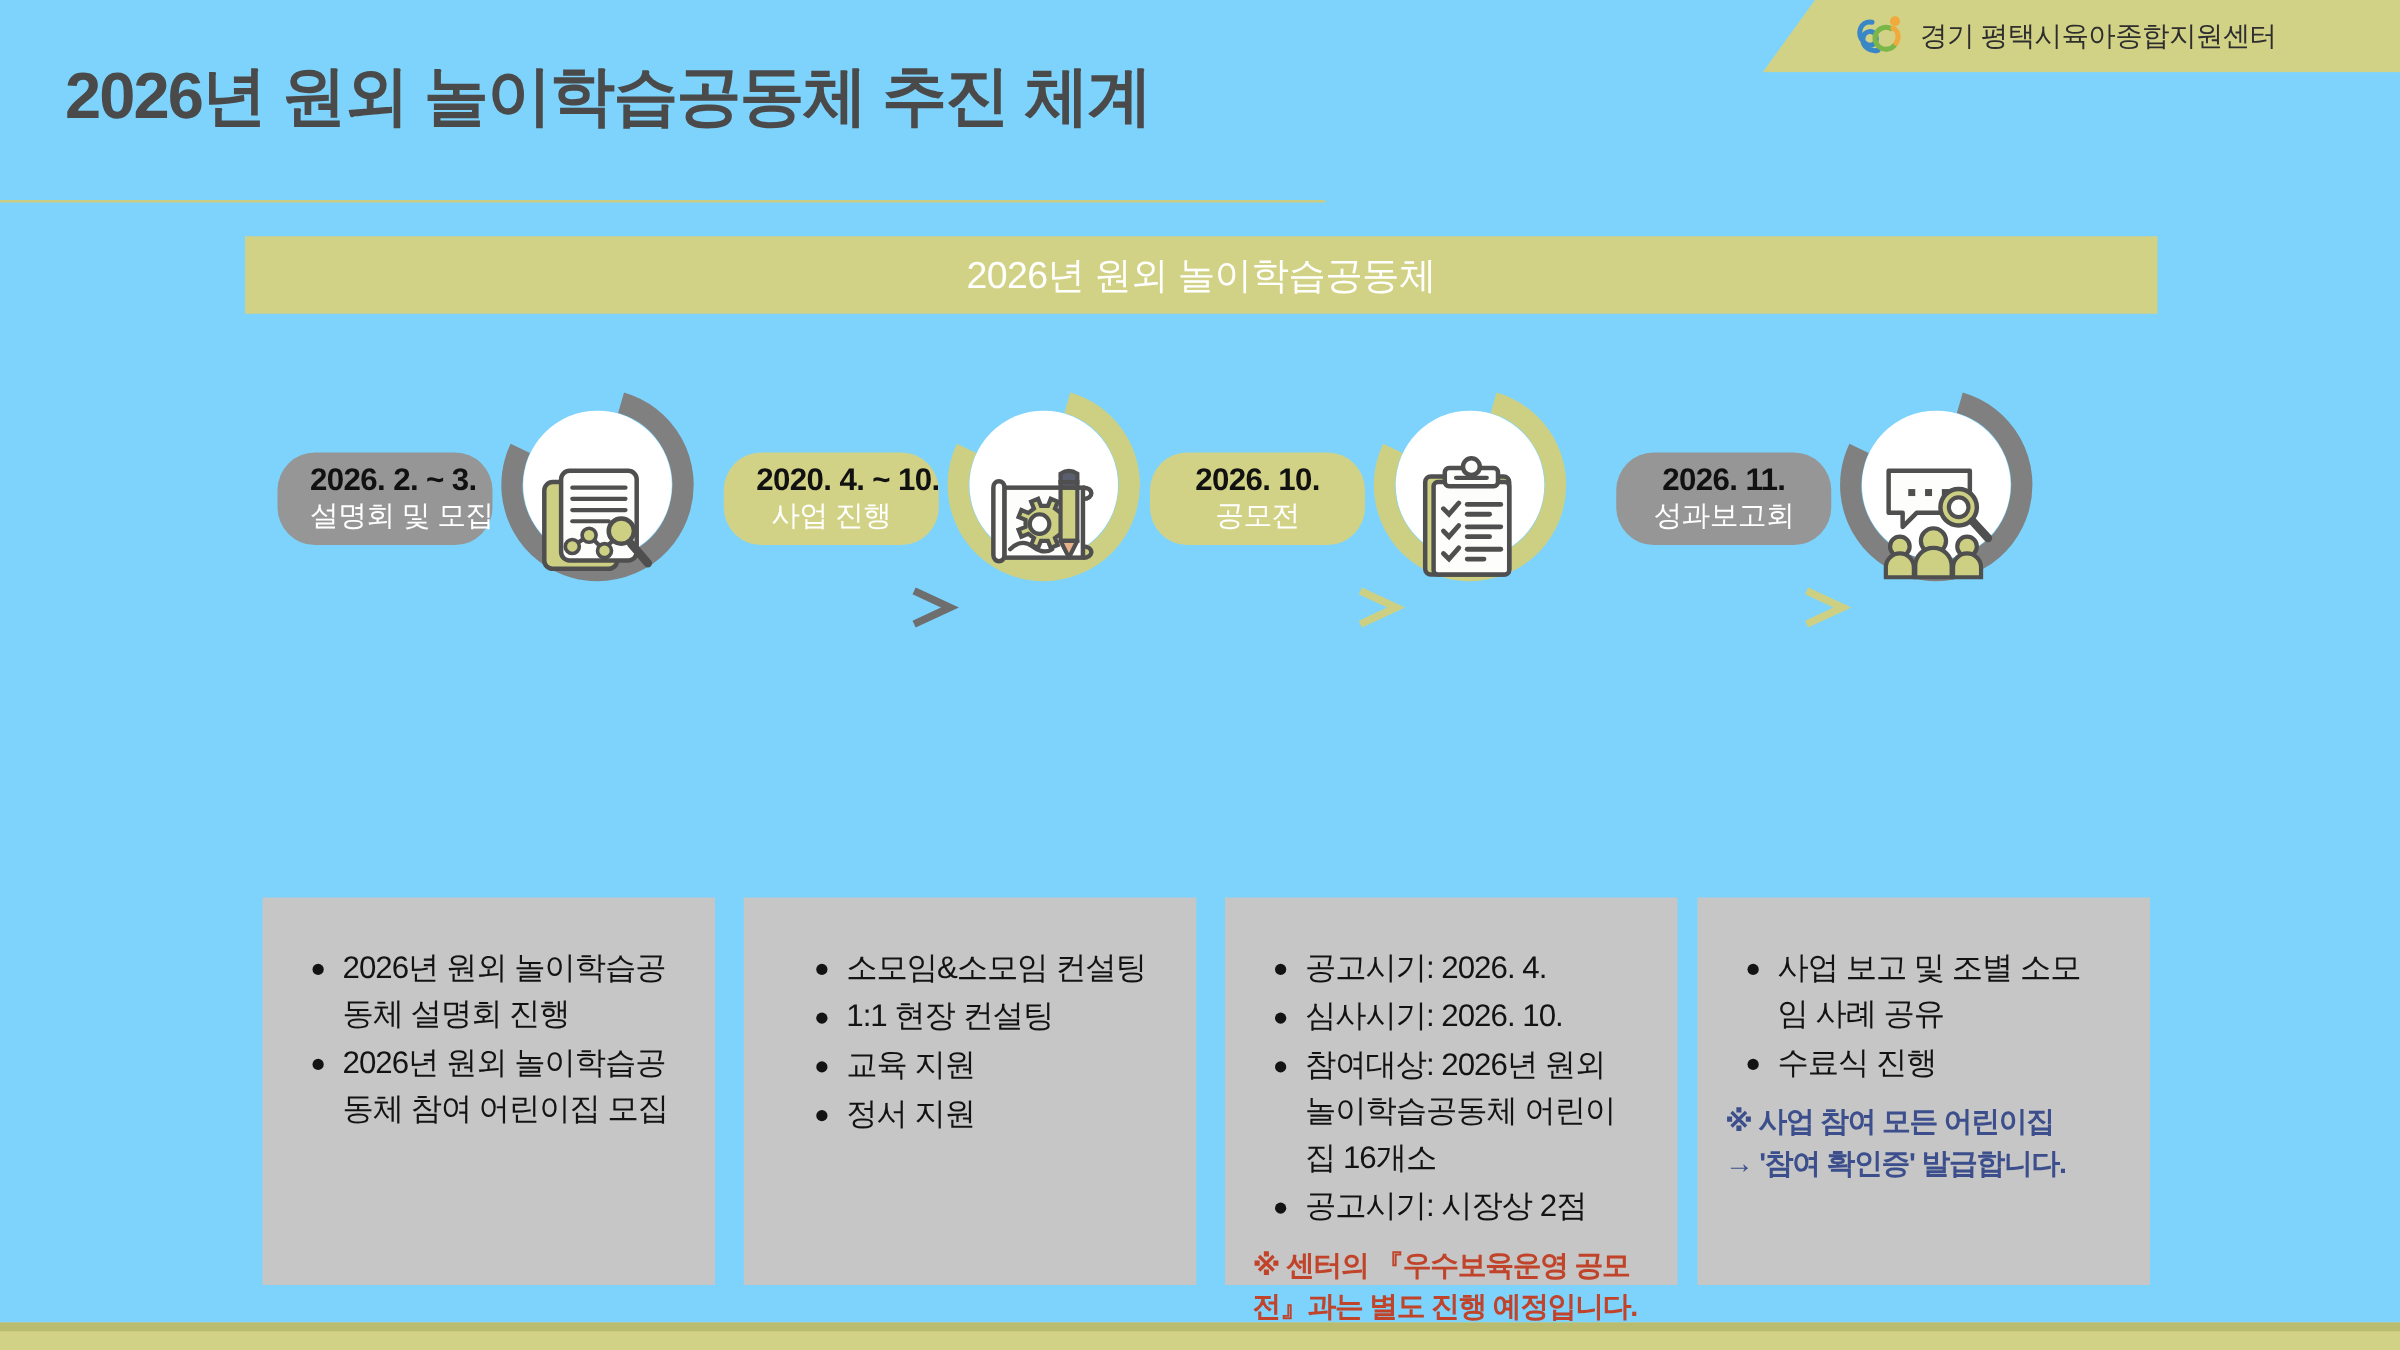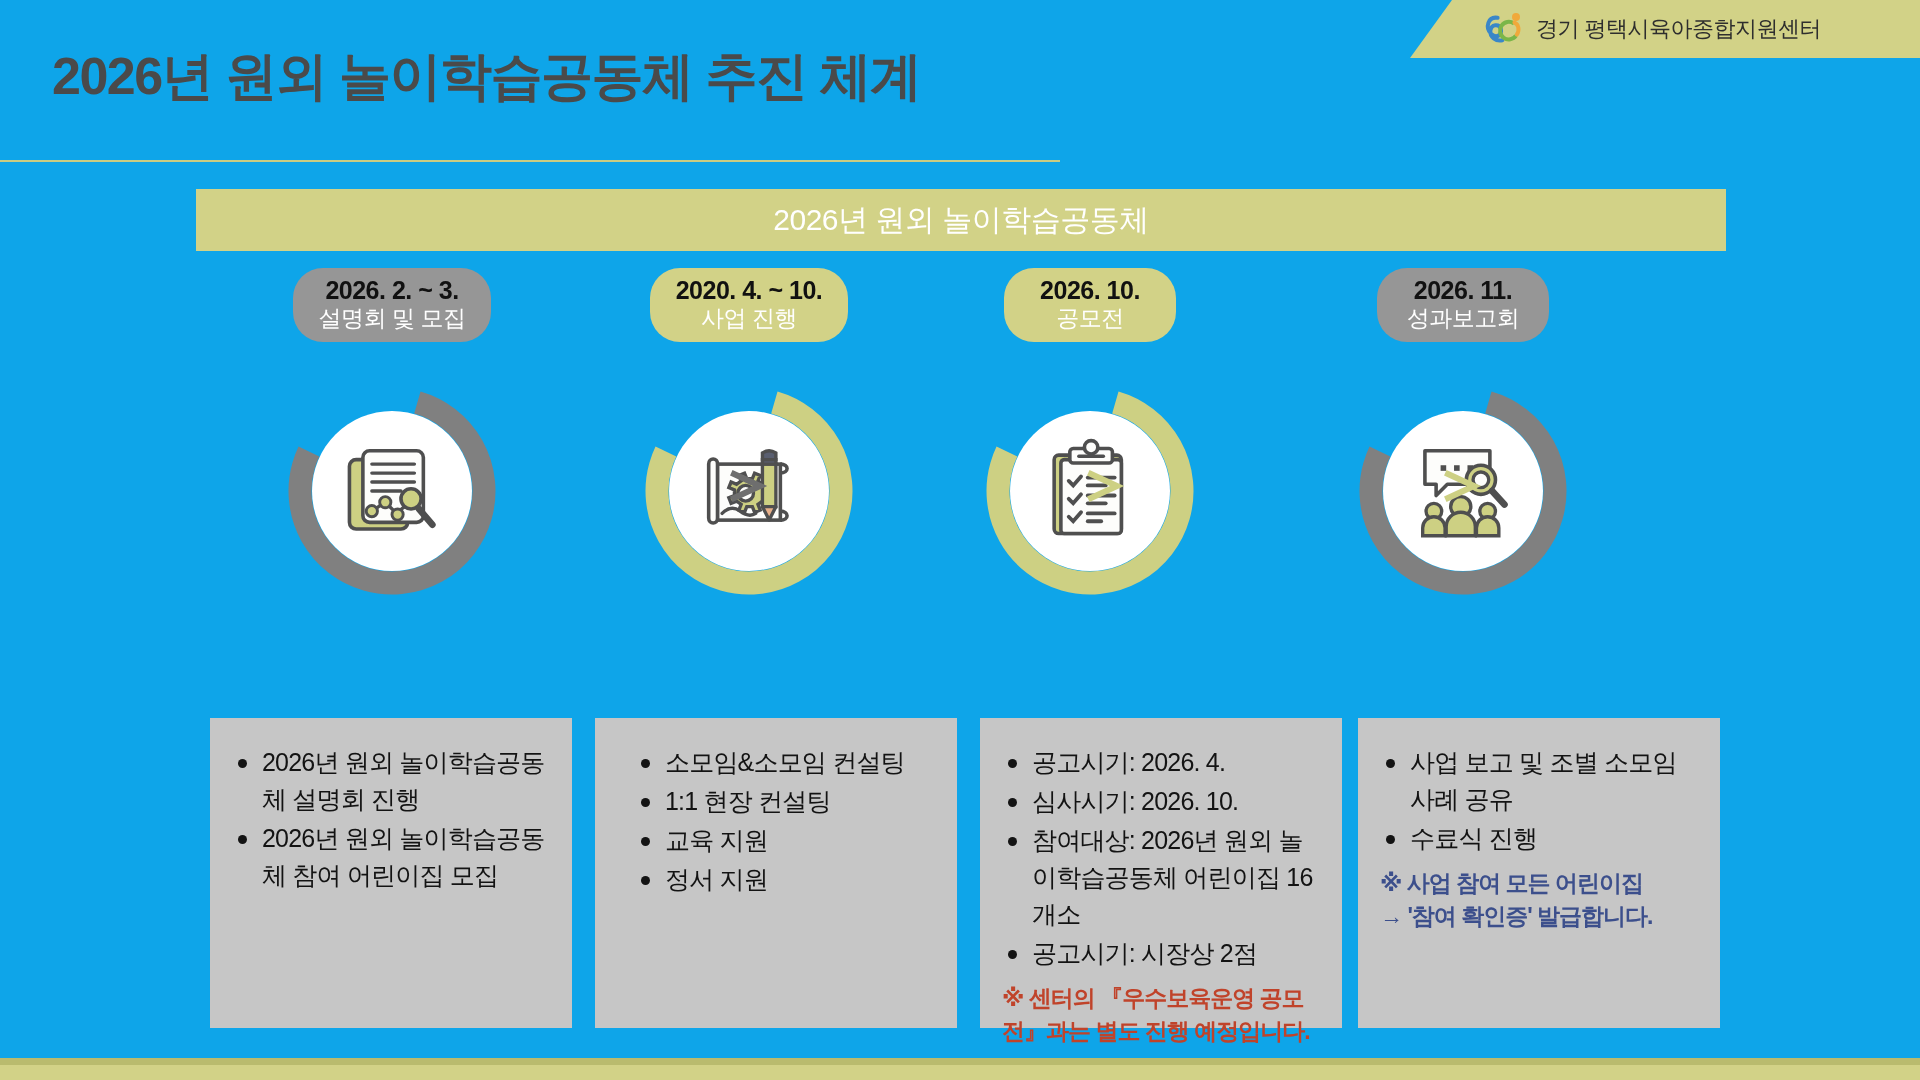--- a/index.html
+++ b/index.html
@@ -5,21 +5,21 @@
   html, body {
     margin: 0; padding: 0;
     width: 1920px; height: 1080px;
     background: #ffffff;
     font-family: "Liberation Sans", "DejaVu Sans", sans-serif;
     overflow: hidden;
   }
   .slide {
     position: relative;
     width: 1920px; height: 1080px;
-    background: #0ea5e9;
+    background: #7dd3fc;
     box-sizing: border-box;
   }
 
   
   .logo-banner {
     position: absolute;
     top: 0; right: 0;
     width: 510px; height: 58px;
     background: #d2d287;
     clip-path: polygon(42px 0, 100% 0, 100% 100%, 0 100%);
@@ -74,21 +74,20 @@
   .stages {
     position: absolute;
     left: 196px; top: 268px;
     width: 1530px; height: 410px;
   }
   .stage {
     position: absolute;
     top: 0;
     width: 340px;
     display: flex;
-    flex-direction: column;
     align-items: center;
   }
   .stage.s0 { left: 26px; }
   .stage.s1 { left: 383px; }
   .stage.s2 { left: 724px; }
   .stage.s3 { left: 1097px; }
 
   .pill {
     border-radius: 30px;
     padding: 8px 26px 10px;
@@ -153,21 +152,21 @@
     box-sizing: border-box;
     padding: 26px 22px 18px 22px;
   }
   .box.b0 { left: 0px; }
   .box.b1 { left: 385px; padding-left: 40px; }
   .box.b2 { left: 770px; }
   .box.b3 { left: 1148px; }
 
   .box ul {
     list-style: none;
-    margin: 0; padding: 0;
+    margin: 12px; padding: 0;
   }
   .box li {
     position: relative;
     padding-left: 30px;
     font-size: 25px;
     color: #131313;
     letter-spacing: -0.8px;
     line-height: 1.48;
     margin-bottom: 2px;
   }

